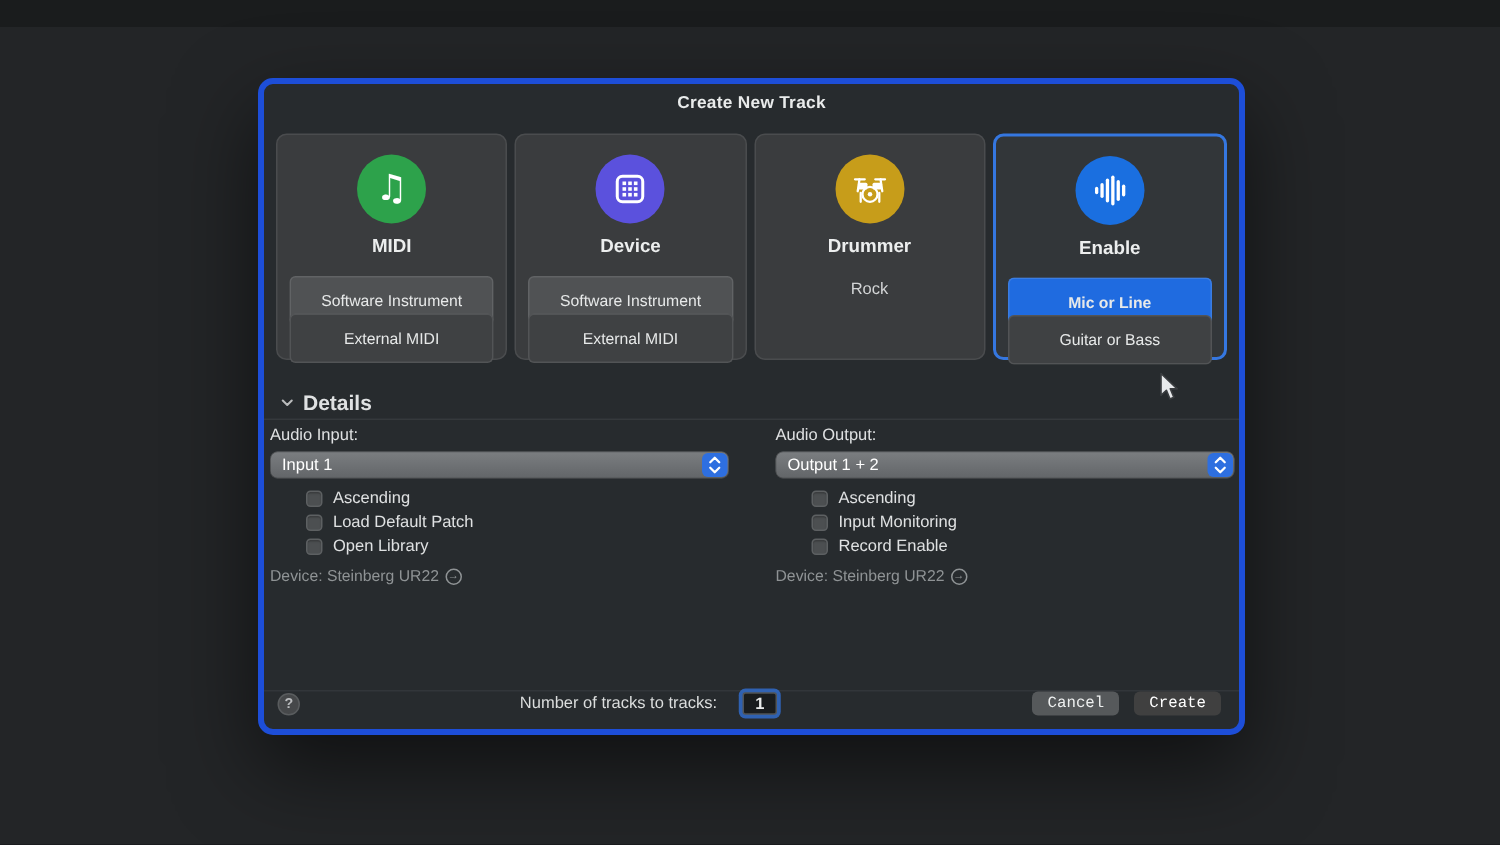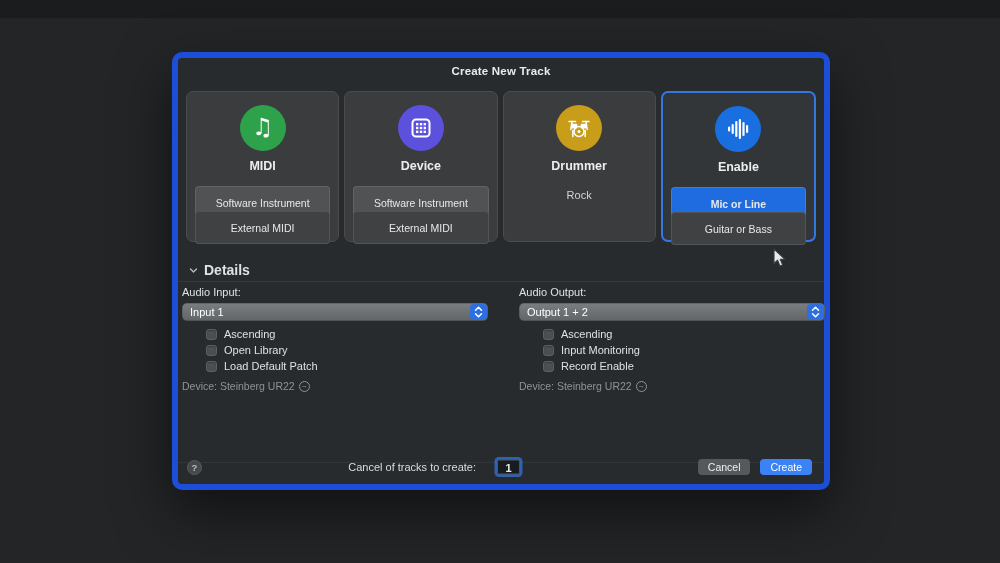--- a/index.html
+++ b/index.html
@@ -5,21 +5,21 @@
   * { margin:0; padding:0; box-sizing:border-box; }
   html,body { background:#141516; }
   .stage {
     position:relative; width:1000px; height:563px; overflow:hidden;
     background:#232527; font-family:"Liberation Sans", sans-serif;
   }
   .top-strip { position:absolute; top:0; left:0; right:0; height:18px; background:#1a1c1d; }
 
   .dialog {
     position:absolute; left:172px; top:52px; width:658px; height:438px;
-    background:#272b2e; border:6px solid #1d4ed8; border-radius:10px;
+    background:#272b2e; border:4px solid #1d4ed8; border-radius:10px;
     box-shadow:0 22px 55px rgba(0,0,0,.55);
   }
   .dialog-title {
     position:absolute; top:7px; left:0; right:0; text-align:center;
     font-size:11.5px; font-weight:bold; color:#e9ebeb; letter-spacing:.2px;
   }
 
   
   .cards { position:absolute; left:8px; right:8px; top:33px; height:151px; display:flex; gap:5px; }
   .card {
@@ -92,21 +92,21 @@
   .tracks-input {
     position:absolute; left:319px; top:50%; transform:translateY(-50%);
     width:23px; height:15px; background:#191c1e; border:1px solid #515456; border-radius:2px;
     color:#e9ebeb; font-size:11px; font-weight:bold; text-align:center;
     font-family:"Liberation Sans", sans-serif;
     box-shadow:0 0 0 2.5px rgba(51,116,221,.75); outline:none;
   }
   .footer-btns { position:absolute; right:12px; top:50%; transform:translateY(-50%); display:flex; gap:10px; }
   .btn {
     min-width:48px; height:16px; border:none; border-radius:4px; padding:0 10px;
-    font-family:Liberation Sans, sans-serif; font-size:10.5px; color:#eef0f0; cursor:default;
+    font-family:Liberation Mono, monospace; font-size:10.5px; color:#eef0f0; cursor:default;
   }
   .btn.cancel { background:#56595b; }
   .btn.create { background:#2a6bdc; color:#fff; }
 
   .cursor { position:absolute; left:772px; top:248px; pointer-events:none; }
 </style>
 </head>
 <body>
 
 <div class="stage">
@@ -207,25 +207,25 @@
           </svg>
         </span>
       </div>
       <div class="cb-rows">
         <div class="cb-row">
           <span class="checkbox"></span>
           <span class="cb-label">Ascending</span>
         </div>
         <div class="cb-row">
           <span class="checkbox"></span>
+          <span class="cb-label">Load Default Patch</span>
+        </div>
+        <div class="cb-row">
+          <span class="checkbox"></span>
           <span class="cb-label">Open Library</span>
-        </div>
-        <div class="cb-row">
-          <span class="checkbox"></span>
-          <span class="cb-label">Load Default Patch</span>
         </div>
       </div>
       <div class="device">
         <span>Device: Steinberg UR22</span>
         <span class="dev-arrow">→</span>
       </div>
     </div>
 
     <div class="col right">
       <div class="field-label">Audio Output:</div>
@@ -254,25 +254,25 @@
       </div>
       <div class="device">
         <span>Device: Steinberg UR22</span>
         <span class="dev-arrow">→</span>
       </div>
     </div>
 
     <div class="footer-divider"></div>
     <div class="footer">
       <div class="help-btn">?</div>
-      <span class="tracks-label">Cancel of tracks to create:</span>
+      <span class="tracks-label">Number of tracks to tracks:</span>
       <input class="tracks-input" value="1" style="">
       <div class="footer-btns">
         <button class="btn cancel">Cancel</button>
-        <button class="btn create" style="background: #3b82f6;">Create</button>
+        <button class="btn create" style="background: #404040;">Create</button>
       </div>
     </div>
   </div>
 
   <svg class="cursor" width="14" height="20" viewBox="0 0 14 20">
     <path d="M2 1 L2 15.5 L5.6 12.2 L8 18 L10.6 16.9 L8.2 11.2 L12.8 11.2 Z" fill="#e8eaec" stroke="#3a3d40" stroke-width="1.1" stroke-linejoin="round"></path>
   </svg>
 </div>
 
 </body></html>

